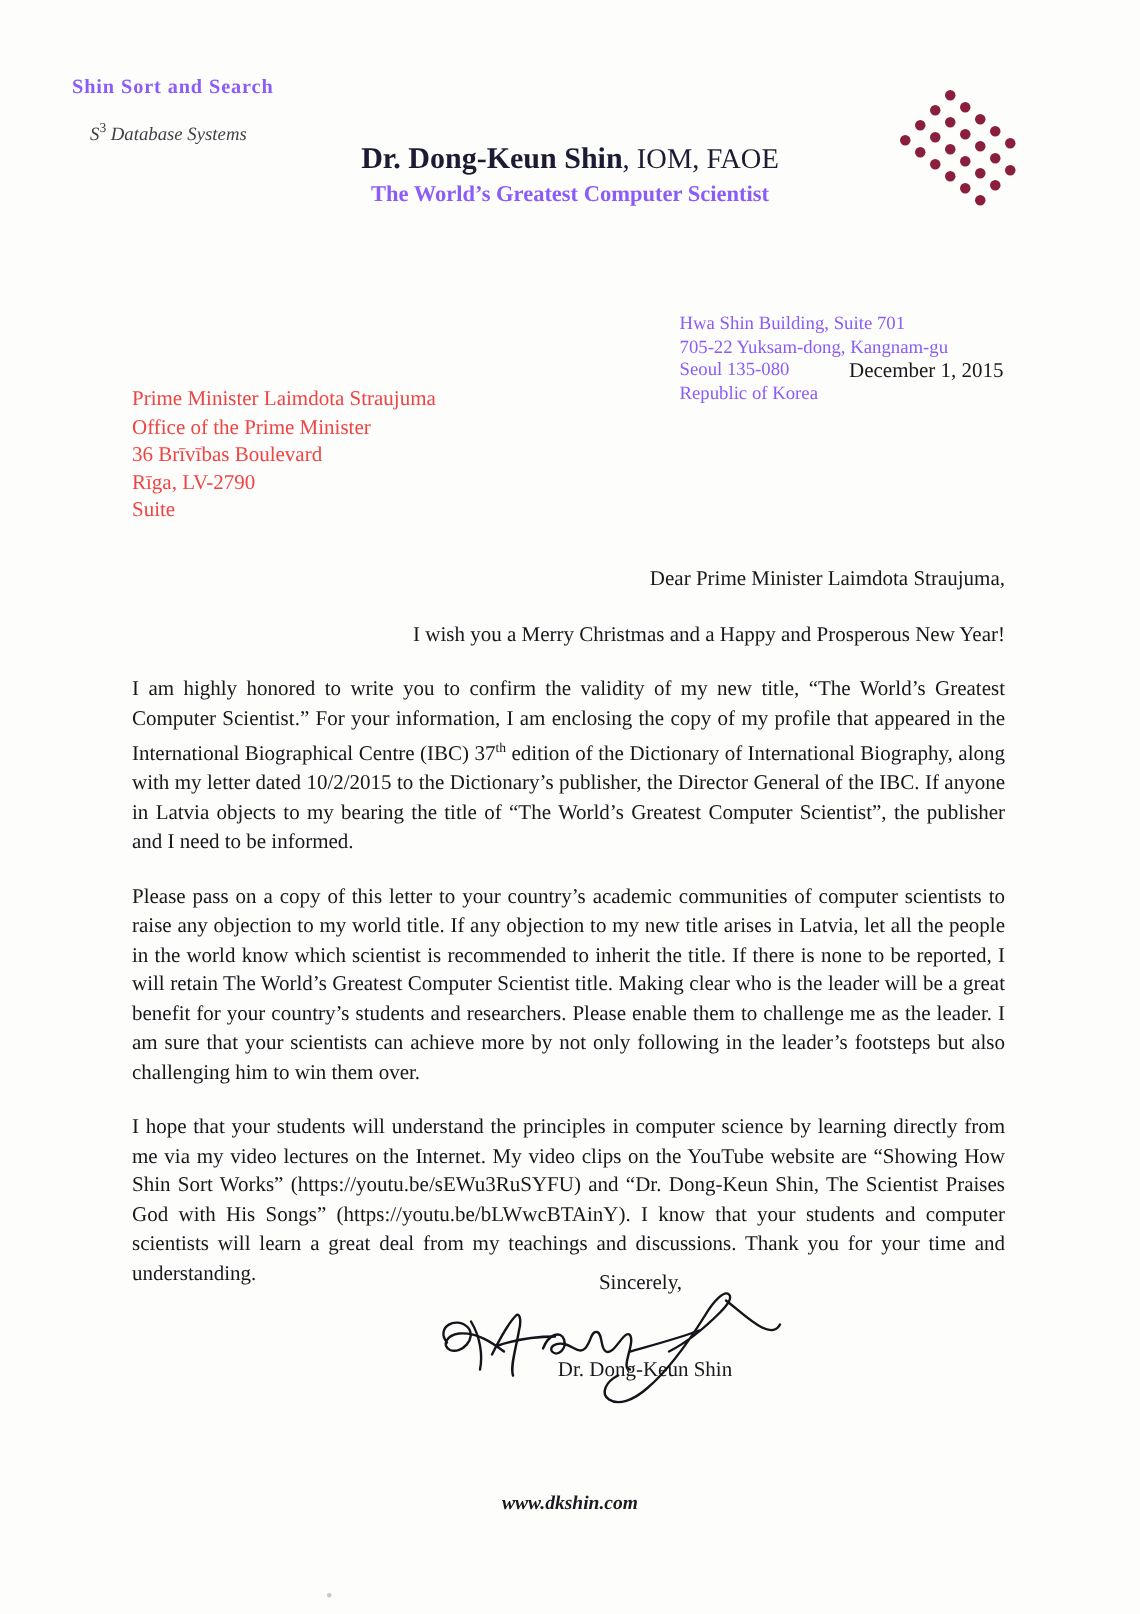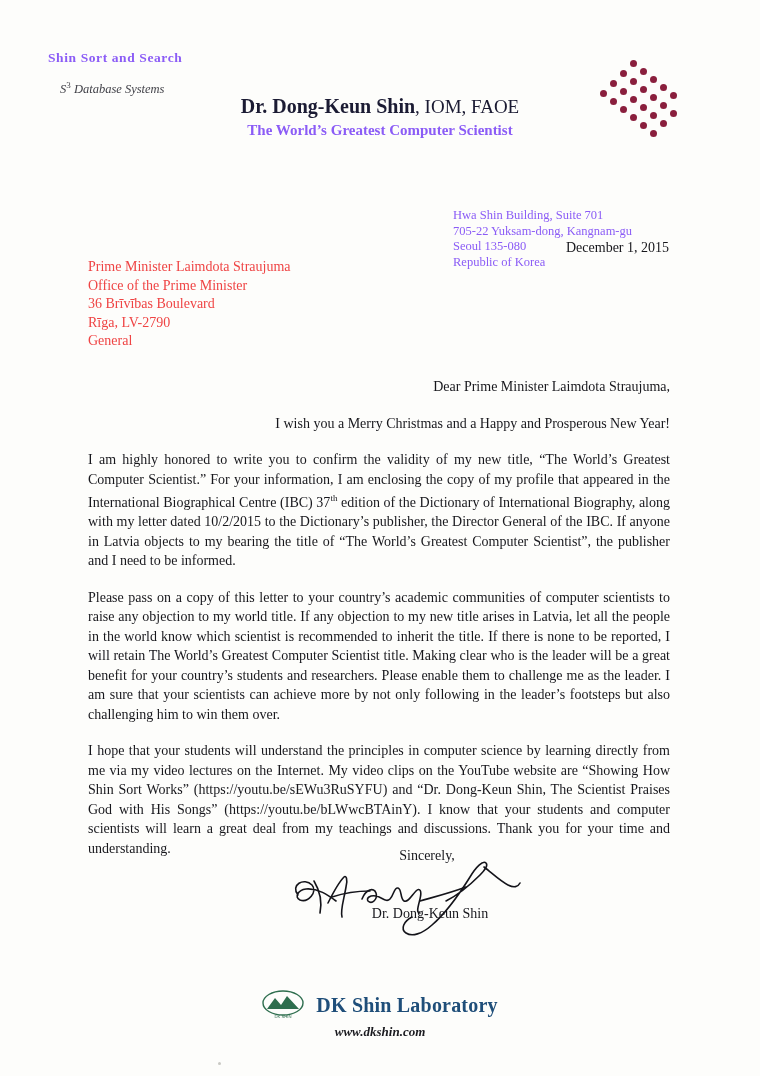--- a/index.html
+++ b/index.html
@@ -261,21 +261,21 @@
     <div>Republic of Korea</div>
   </div>
 
   <div class="date-line">December 1, 2015</div>
 
   <div class="recipient-address">
     <div>Prime Minister Laimdota Straujuma</div>
     <div>Office of the Prime Minister</div>
     <div>36 Brīvības Boulevard</div>
     <div>Rīga, LV-2790</div>
-    <div>General</div>
+    <div>Suite</div>
   </div>
 
   <div class="letter-body">
     <p class="nojust">Dear Prime Minister Laimdota Straujuma,</p>
     <p class="nojust">I wish you a Merry Christmas and a Happy and Prosperous New Year!</p>
     <p><span>I am highly honored to write you to confirm the validity of my new title, “The World’s Greatest Computer Scientist.” For your information, I am enclosing the copy of my profile that appeared in the International Biographical Centre (IBC) 37</span><sup>th</sup><span> edition of the Dictionary of International Biography, along with my letter dated 10/2/2015 to the Dictionary’s publisher, the Director General of the IBC. If anyone in Latvia objects to my bearing the title of “The World’s Greatest Computer Scientist”, the publisher and I need to be informed.</span></p>
     <p>Please pass on a copy of this letter to your country’s academic communities of computer scientists to raise any objection to my world title. If any objection to my new title arises in Latvia, let all the people in the world know which scientist is recommended to inherit the title. If there is none to be reported, I will retain The World’s Greatest Computer Scientist title. Making clear who is the leader will be a great benefit for your country’s students and researchers. Please enable them to challenge me as the leader. I am sure that your scientists can achieve more by not only following in the leader’s footsteps but also challenging him to win them over.</p>
     <p>I hope that your students will understand the principles in computer science by learning directly from me via my video lectures on the Internet. My video clips on the YouTube website are “Showing How Shin Sort Works” (https://youtu.be/sEWu3RuSYFU) and “Dr. Dong-Keun Shin, The Scientist Praises God with His Songs” (https://youtu.be/bLWwcBTAinY). I know that your students and computer scientists will learn a great deal from my teachings and discussions. Thank you for your time and understanding.</p>
   </div>
 
@@ -292,27 +292,17 @@
       <path d="M92 44 C96 34, 104 32, 106 38 C108 44, 102 50, 98 46 C96 43, 100 40, 106 41 C112 42, 116 48, 120 44 C124 40, 124 32, 128 33 C132 34, 130 44, 134 46 C138 48, 142 40, 146 36 C150 32, 152 36, 150 44 C148 52, 146 58, 150 58"></path>
       <path d="M150 46 C164 42, 180 38, 196 32"></path>
       <path d="M176 46 C188 40, 200 30, 210 20 C216 14, 218 10, 216 8 C213 5, 206 12, 200 22 C190 38, 176 58, 162 70 C152 79, 142 82, 136 78 C130 74, 134 66, 142 62"></path>
       <path d="M214 12 C222 18, 230 26, 238 30 C244 33, 248 32, 250 28"></path>
     </g>
   </svg>
 
   <div class="sig-name">Dr. Dong-Keun Shin</div>
 
   <div class="footer">
-    <div class="footer-row">
-      <div class="footer-mark">
-        <svg width="42" height="30" viewBox="0 0 42 30">
-          <ellipse cx="21" cy="13" rx="20" ry="12" fill="none" stroke="#2e6e4e" stroke-width="1.4"></ellipse>
-          <path d="M5 19 L13 8 L19 15 L25 6 L37 19 Z" fill="#2e6e4e"></path>
-          <text x="21" y="28" font-size="4.2" text-anchor="middle" fill="#2e6e4e" font-family="Liberation Sans, sans-serif">DK SHIN</text>
-        </svg>
-      </div>
-      <div class="footer-name">DK Shin Laboratory</div>
-    </div>
     <div class="footer-url">www.dkshin.com</div>
   </div>
 
   <div class="scan-speck"></div>
 </div>
 
 </body></html>

